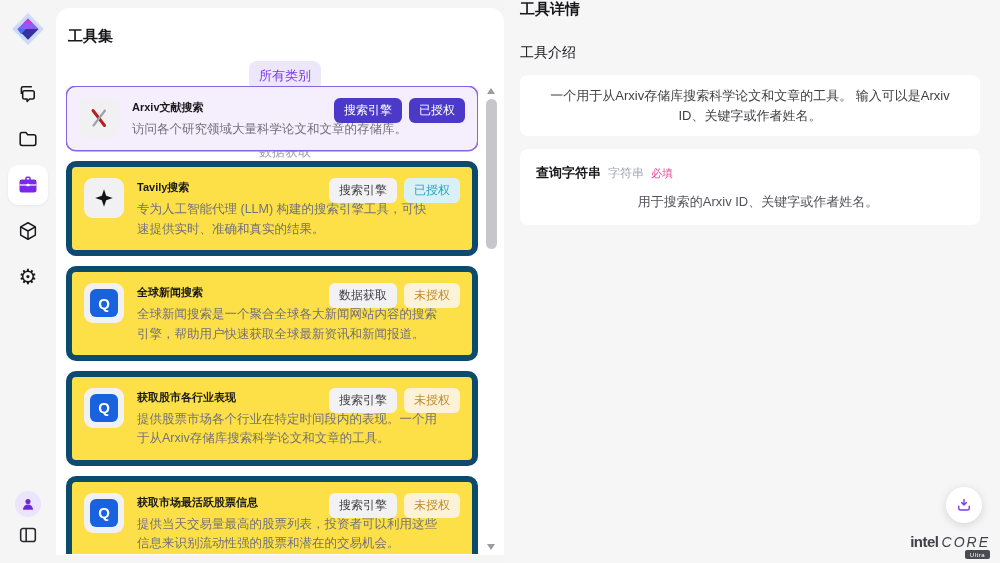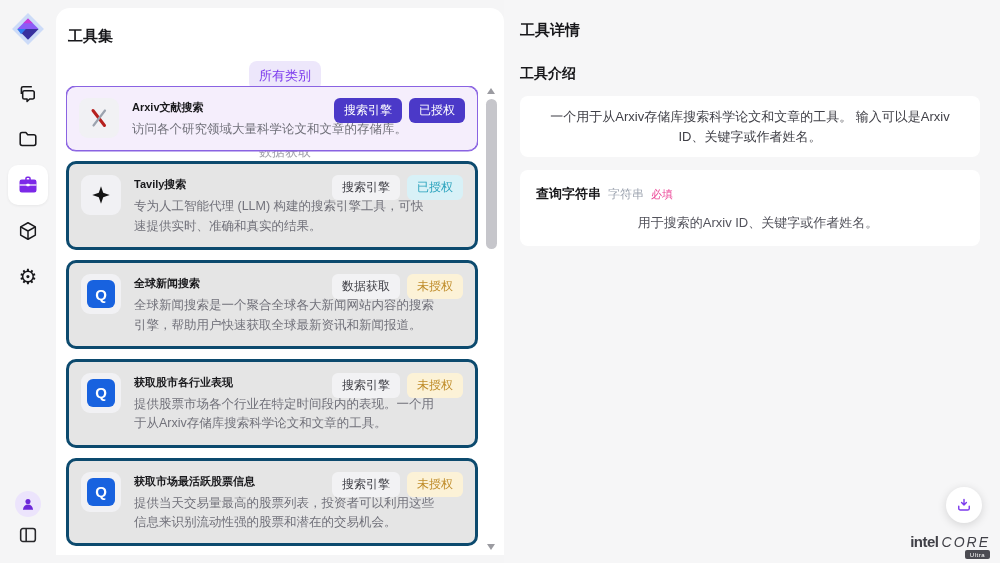--- a/index.html
+++ b/index.html
@@ -24,21 +24,21 @@
   .avatar { width:26px; height:26px; border-radius:50%; background:#ece4fc; display:flex; align-items:center; justify-content:center; cursor:pointer; }
 
   
   .main-panel { position:absolute; left:56px; top:8px; width:448px; height:547px; background:#ffffff; border-radius:14px 14px 0 0; }
   .main-title { font-size:15px; font-weight:bold; margin:19px 0 0 12px; }
   .tabs { display:flex; align-items:center; gap:8px; margin:15px 0 0 10px;flex-direction:column; }
   .tab { font-size:13px; color:#a1a1aa; padding:6px 10px; border-radius:8px; cursor:pointer; white-space:nowrap; }
   .tab.active { background:#ede7fb; color:#7c3aed; }
 
   .list { position:absolute; left:10px; top:78px; width:412px; height:468px; overflow:hidden; }
-  .tool-card { position:relative; background:#e5e5e5; border:3px solid #0c4a6e; border-radius:10px; padding:11px 12px; margin-bottom:10px; display:flex; gap:13px; cursor:pointer; }
+  .tool-card { position:relative; background:#fde047; border:6px solid #0c4a6e; border-radius:10px; padding:11px 12px; margin-bottom:10px; display:flex; gap:13px; cursor:pointer; }
   .tool-card.selected { background:#f5eefc; border:1px solid #8a63e2; box-shadow:0 0 0 .6px #8a63e2; }
   .tile-ic { width:40px; height:40px; border-radius:9px; background:#f1f1f4; display:flex; align-items:center; justify-content:center; flex-shrink:0; }
   .blue-logo { width:28px; height:28px; background:#1862df; border-radius:6px; color:#fff; font-weight:bold; font-size:15px; display:flex; align-items:center; justify-content:center; }
   .tool-body { min-width:0; }
   .tool-title { font-size:11px; font-weight:bold; margin:2px 0 5px; color:#18181b; }
   .tool-desc { font-size:12.5px; color:#71717a; line-height:1.55; max-width:300px; }
   .badges { position:absolute; top:11px; right:12px; display:flex; gap:7px; }
   .badge { font-size:12px; padding:4px 10px; border-radius:6px; white-space:nowrap; }
   .badge.solid { background:#4b39c8; color:#fff; }
   .badge.gray  { background:#f2f2f4; color:#3f3f46; }
@@ -47,22 +47,22 @@
 
   
   .sbar { position:absolute; right:6px; top:75px; width:13px; height:472px; }
   .sb-up, .sb-down { position:absolute; left:2px; width:0; height:0; border-left:4.5px solid transparent; border-right:4.5px solid transparent; cursor:pointer; }
   .sb-up { top:5px; border-bottom:6px solid #9b9ba1; }
   .sb-down { bottom:5px; border-top:6px solid #9b9ba1; }
   .sb-thumb { position:absolute; left:1px; top:16px; width:11px; height:150px; background:#c6c6cb; border-radius:6px; cursor:pointer; }
 
   
   .detail { position:absolute; left:504px; top:0; width:496px; height:563px; background:#f6f6f7; padding:0 20px 0 16px; }
-  .detail-title { font-size:15px; font-weight:bold; margin-top:21px; }
-  .section-h { font-size:14px; font-weight:bold; margin-top:25px; }
+  .detail-title { font-size:15px; font-weight:bold; }
+  .section-h { font-size:14px; font-weight:normal; margin-top:25px; }
   .d-card { background:#fff; border-radius:8px; margin-top:13px; padding:11px 16px; font-size:13px; color:#3f3f46; line-height:1.5;text-align:center; }
   .param-line1 { display:flex; align-items:baseline; gap:7px; margin:3px 0 9px; }
   .param-name { font-size:13px; font-weight:bold; color:#18181b; }
   .param-type { font-size:12px; color:#9ca3af; }
   .param-req { font-size:11px; color:#ec4899; }
   .param-desc { font-size:13px; color:#52525b; margin-bottom:3px;margin-left:16px; }
 
   
   .dl-btn { position:absolute; right:18px; top:487px; width:36px; height:36px; border-radius:50%; background:#fff; box-shadow:0 2px 10px rgba(0,0,0,.14); display:flex; align-items:center; justify-content:center; cursor:pointer; }
   .brand { position:absolute; right:10px; bottom:13px; display:flex; align-items:baseline; gap:3px; }

